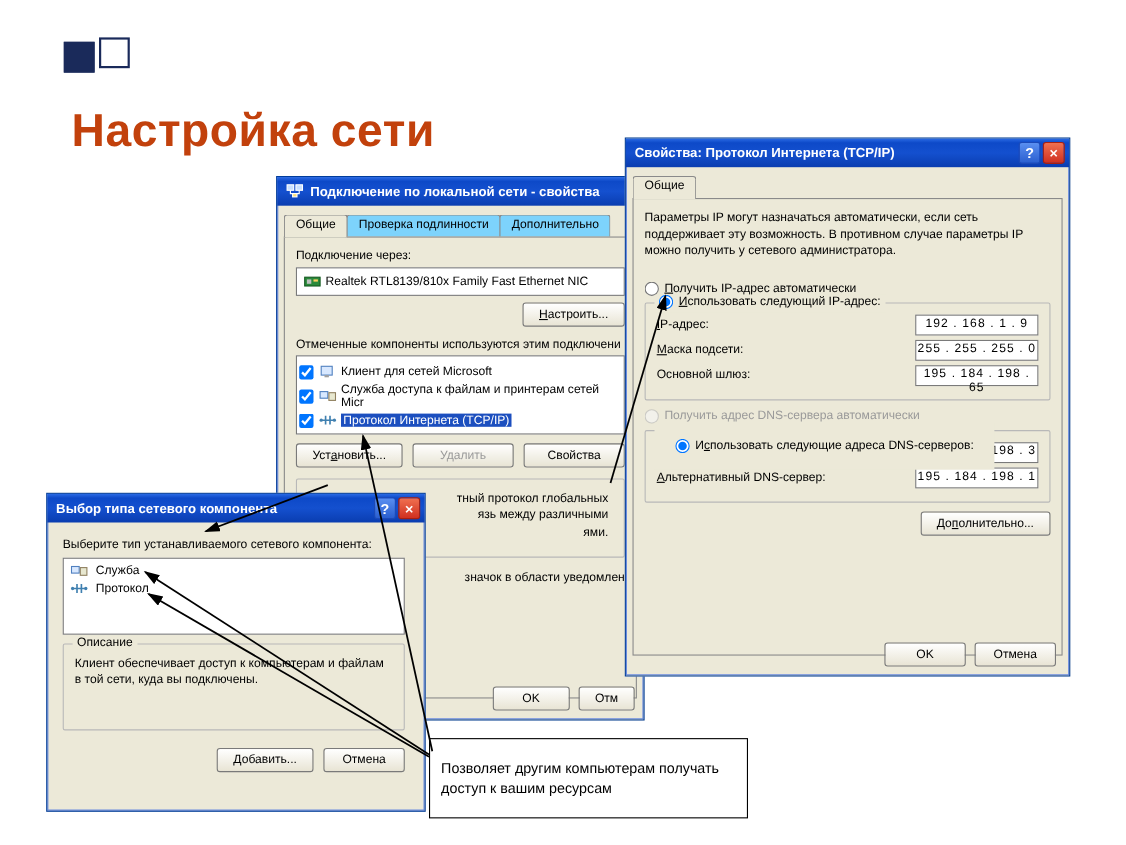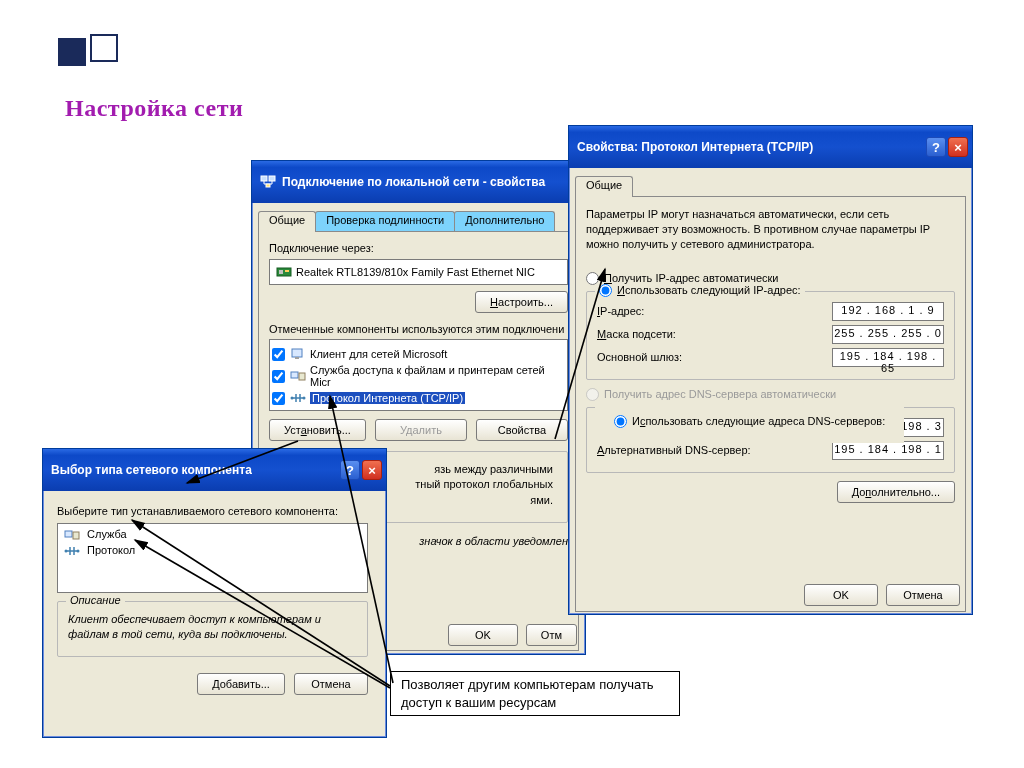--- a/index.html
+++ b/index.html
@@ -16,45 +16,45 @@
   }
   .decor-square {
     position: absolute;
     width: 28px; height: 28px;
     border: 2px solid #1a2a5a;
   }
   .decor-square.filled { background: #1a2a5a; }
   .slide-title {
     position: absolute;
     left: 65px; top: 95px;
-    font-size: 24px;
+    font-size: 42px;
     font-weight: bold;
-    font-family: Liberation Serif, serif;
-    color: #a21caf;
+    font-family: Liberation Sans, sans-serif;
+    color: #c2410c;
     letter-spacing: 0.5px;
   }
   .bottom-caption {
     position: absolute;
     left: 390px; top: 671px;
     width: 290px;
     border: 1px solid #000;
     background: #fff;
-    padding: 4px 10px;
+    padding: 18px 10px;
     font-size: 13px;
     line-height: 1.35;
   }
   
   .xp-window {
     position: absolute;
     border: 1px solid #003c9c;
     background: #ece9d8;
     box-shadow: 0 0 0 1px #6b8bde inset;
   }
   .titlebar {
-    height: 42px;
+    height: 26px;
     background: linear-gradient(to bottom, #2a6ae4 0%, #0d49c8 15%, #1450cf 50%, #0a3db0 100%);
     color: #fff;
     display: flex;
     align-items: center;
     padding: 0 4px 0 8px;
     font-weight: bold;
     font-size: 12px;
   }
   .titlebar .tb-text { flex: 1; white-space: nowrap; overflow: hidden; text-overflow: ellipsis; }
   .tb-btn {
@@ -216,26 +216,26 @@
         </button>
       <button class="xp-btn disabled" style="flex:1">
           <span>Удалить</span>
         </button>
       <button class="xp-btn" style="flex:1">
           <span>Свойства</span>
         </button>
     </div>
     <div class="groupbox" style="height:72px;">
       <div style="text-align:right; line-height:1.4; padding-right:4px;">
+        <div>тный протокол глобальных</div>
         <div>язь между различными</div>
-        <div>тный протокол глобальных</div>
         <div>ями.</div>
       </div>
     </div>
-    <div class="check" style="margin-top:12px;font-style:italic;">
+    <div class="check" style="margin-top:12px;">
       <span style="flex:1; text-align:right;">значок в области уведомлен</span>
     </div>
   </div>
   <div style="position:absolute; bottom:8px; right:8px; display:flex; gap:8px;">
     <button class="xp-btn" style="min-width:70px">OK</button>
     <button class="xp-btn" style="min-width:50px">Отм</button>
   </div>
 </div>
 
 <div class="xp-window" style="left:568px; top:125px; width:405px; height:490px;">
@@ -337,21 +337,21 @@
       </div>
       <div style="padding:1px 4px;">
         <span class="icon16"><svg width="16" height="14" viewBox="0 0 16 14">
               <path d="M2 7h12M6 3v8M10 3v8" stroke="#4080b0" stroke-width="1.5"></path>
               <circle cx="2" cy="7" r="1.5" fill="#4080b0"></circle>
               <circle cx="14" cy="7" r="1.5" fill="#4080b0"></circle>
             </svg></span>
         <span>Протокол</span>
       </div>
     </div>
-    <div class="groupbox" style="height:56px;font-style:italic;">
+    <div class="groupbox" style="height:79px;">
       <span class="legend">Описание</span>
       <div style="line-height:1.35;">Клиент обеспечивает доступ к компьютерам и файлам в той сети, куда вы подключены.</div>
     </div>
     <div style="text-align:right; margin-top:16px;">
       <button class="xp-btn" style="min-width:84px;">
           <span><span class="underline-key">Д</span>обавить...</span>
         </button>
       <button class="xp-btn" style="min-width:74px; margin-left:6px;">Отмена</button>
     </div>
   </div>

